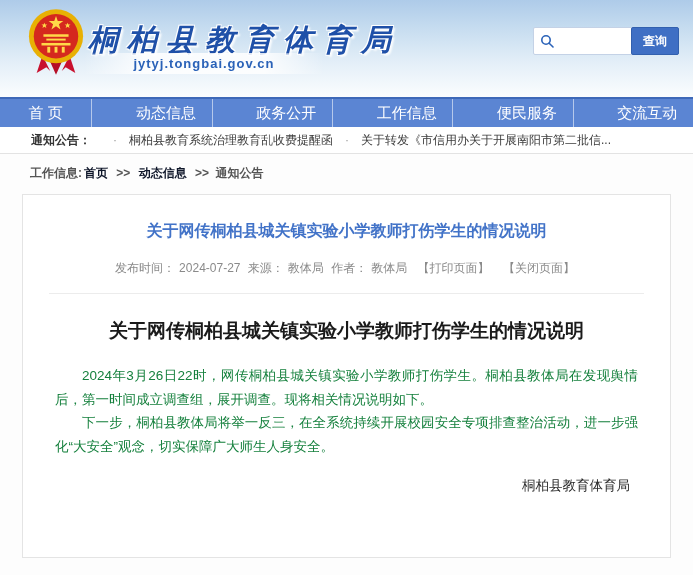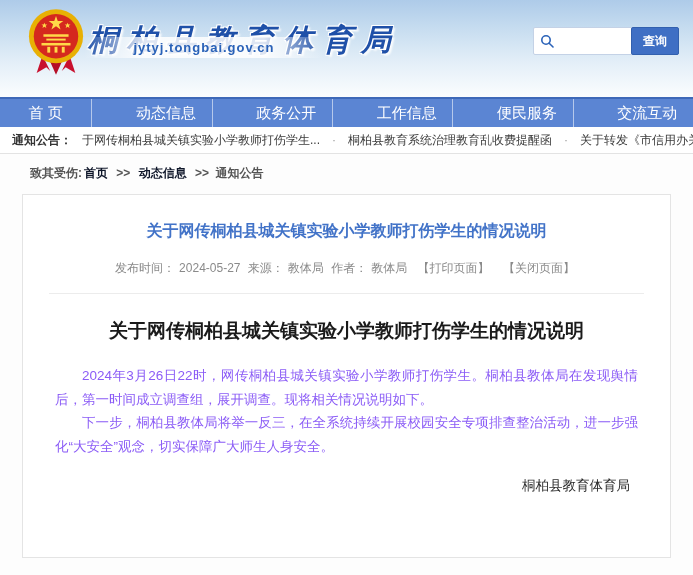--- a/index.html
+++ b/index.html
@@ -16,21 +16,21 @@
     position: absolute; left: 27px; top: 7px; width: 58px; height: 70px;
   }
   .site-title {
     position: absolute; left: 88px; top: 20px;
     font-family: "DejaVu Serif", "Liberation Serif", serif;
     font-style: italic; font-weight: bold;
     font-size: 30px; color: #1f50a8; letter-spacing: 9px; white-space: nowrap;
     text-shadow: -1px -1px 0 #fff, 1px -1px 0 #fff, -1px 1px 0 #fff, 2px 2px 2px rgba(255,255,255,.9);
   }
   .site-url {
-    position: absolute; left: 84px; top: 37px; width: 240px; height: 21px;
+    position: absolute; left: 84px; top: 53px; width: 240px; height: 21px;
     line-height: 21px; text-align: center;
     background: linear-gradient(90deg, rgba(255,255,255,0) 0%, rgba(255,255,255,.85) 25%, rgba(255,255,255,.85) 75%, rgba(255,255,255,0) 100%);
     color: #2a62b8; font-weight: bold; font-size: 13px; letter-spacing: 1px;
   }
   .search-bar {
     position: absolute; right: 14px; top: 27px;
     width: 146px; height: 28px; background: #fff;
     border: 1px solid #c4d2e6; border-radius: 2px;
     display: flex; align-items: center;
   }
@@ -55,21 +55,21 @@
   .nav-item {
     flex: 1; text-align: center; line-height: 28px;
     color: #ffffff; font-size: 15px; cursor: pointer;
     border-right: 1px solid rgba(255,255,255,.55);
   }
   .nav-item:last-child { border-right: none; }
 
   
   .notice-bar {
     height: 27px; background: #ffffff; border-bottom: 1px solid #e3e3e3;
-    display: flex; align-items: center; padding-left: 12px;
+    display: flex; align-items: center; padding-left: 31px;
     font-size: 12px; white-space: nowrap; overflow: hidden;
   }
   .notice-label { font-weight: bold; color: #333; margin-right: 10px; }
   .notice-link { color: #3b3b3b; cursor: pointer; }
   .notice-sep { color: #999; margin: 0 12px; }
 
   
   .breadcrumb {
     margin: 11px 0 0 30px; font-size: 12px; font-weight: bold; color: #555;
   }
@@ -92,21 +92,21 @@
     text-align: center; color: #8a8a8a; font-size: 12px; margin-bottom: 16px;
   }
   .article-meta span { margin: 0 2px; }
   .meta-link { cursor: pointer; margin: 0 5px !important; }
   .meta-divider { border-bottom: 1px solid #ececec; margin: 0 -6px 24px -6px; }
   .article-title {
     text-align: center; color: #1a1a1a; font-size: 19px; font-weight: bold;
     margin: 6px 0 20px 0;
   }
   .article-body p {
-    font-size: 13.5px; color: #8b5cf6; line-height: 1.75;
+    font-size: 13.5px; color: #15803d; line-height: 1.75;
     text-indent: 2em; text-align: justify;
   }
   .signature { margin-top: 14px; text-align: right; padding-right: 8px; }
   .signature div { font-size: 13.5px; color: #2b2b2b; line-height: 1.9; }
 </style>
 </head>
 <body>
 
 <div class="page">
 
@@ -154,41 +154,40 @@
     <div class="nav-item">首 页</div>
     <div class="nav-item">动态信息</div>
     <div class="nav-item">政务公开</div>
     <div class="nav-item">工作信息</div>
     <div class="nav-item">便民服务</div>
     <div class="nav-item">交流互动</div>
   </nav>
 
   <div class="notice-bar">
     <span class="notice-label">通知公告：</span>
-    <span class="notice-link">于网传桐柏县城关镇实验小学教师打伤学生...</span>
     <span class="notice-sep">·</span>
     <span class="notice-link">桐柏县教育系统治理教育乱收费提醒函</span>
     <span class="notice-sep">·</span>
     <span class="notice-link">关于转发《市信用办关于开展南阳市第二批信...</span>
 
   </div>
 
   <div class="breadcrumb">
-    <span>致其受伤:</span><span class="crumb-link">首页</span>
+    <span>工作信息:</span><span class="crumb-link">首页</span>
     <span class="crumb-sep">&gt;&gt;</span>
     <span class="crumb-link">动态信息</span>
     <span class="crumb-sep">&gt;&gt;</span>
     <span>通知公告</span>
   </div>
 
   <main class="article-container">
     <h2 class="article-page-title">关于网传桐柏县城关镇实验小学教师打伤学生的情况说明</h2>
 
     <div class="article-meta">
-      <span>发布时间：</span><span>2024-05-27</span>
+      <span>发布时间：</span><span>2024-07-27</span>
       <span>来源：</span><span>教体局</span>
       <span>作者：</span><span>教体局</span>
       <span class="meta-link">【打印页面】</span>
       <span class="meta-link">【关闭页面】</span>
     </div>
 
     <div class="meta-divider"></div>
 
     <h1 class="article-title">关于网传桐柏县城关镇实验小学教师打伤学生的情况说明</h1>
 

